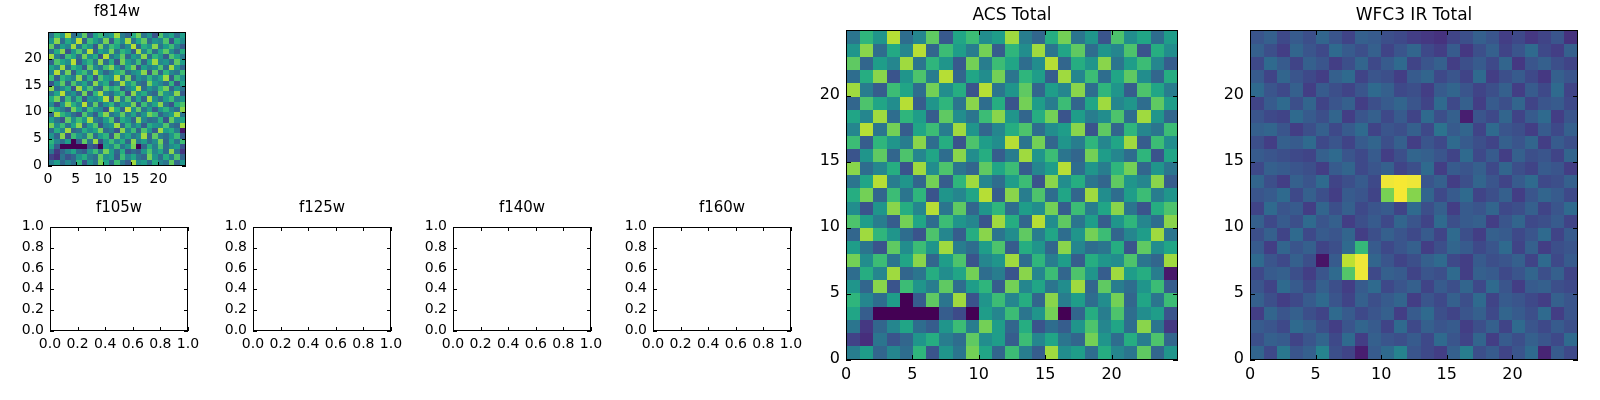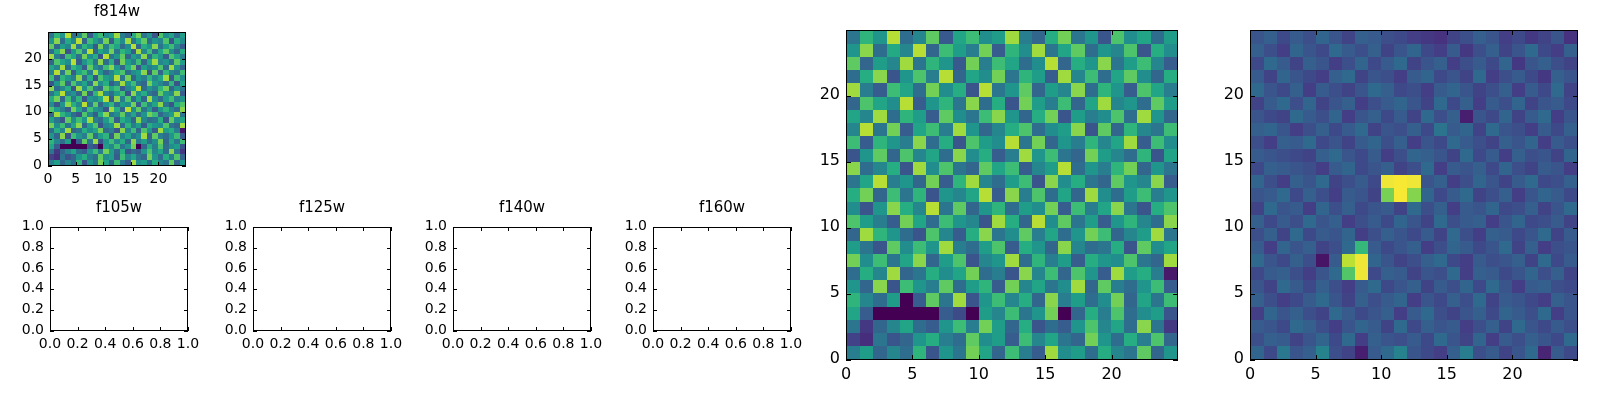--- a/index.html
+++ b/index.html
@@ -849,20 +849,21 @@
       <div class="tick" style="left:50px;top:52.8px;width:4px;height:1px;"></div>
       <div class="tick" style="left:184px;top:52.8px;width:4px;height:1px;"></div>
       <div class="tlab ylab" style="left:-6px;top:42.72px;width:50px;font-size:14px;">0.8</div>
       <div class="tick" style="left:50px;top:32px;width:4px;height:1px;"></div>
       <div class="tick" style="left:184px;top:32px;width:4px;height:1px;"></div>
       <div class="tlab ylab" style="left:-6px;top:21.92px;width:50px;font-size:14px;">1.0</div>
     </div>
 </div>
 
 <div class="panel" style="left:810px;top:0;width:380px;height:400px;">
+  <div class="title" style="left:36px;top:4px;width:332px;font-size:17px;">ACS Total</div>
   <div class="axes" style="left:36px;top:30px;width:332px;height:330px;">
     <div class="hm" id="hm-acs" style="grid-template-columns: repeat(25, 1fr); grid-template-rows: repeat(25, 1fr);">
         <i style="background:rgb(43,117,142)"></i>
         <i style="background:rgb(47,181,124)"></i>
         <i style="background:rgb(32,149,139)"></i>
         <i style="background:rgb(182,222,53)"></i>
         <i style="background:rgb(46,109,142)"></i>
         <i style="background:rgb(37,134,142)"></i>
         <i style="background:rgb(95,201,98)"></i>
         <i style="background:rgb(56,89,141)"></i>
@@ -1513,20 +1514,21 @@
       <div class="tick" style="left:36px;top:162px;width:5px;height:1px;"></div>
       <div class="tick" style="left:363px;top:162px;width:5px;height:1px;"></div>
       <div class="tlab ylab" style="left:-20px;top:150.48px;width:50px;font-size:16px;">15</div>
       <div class="tick" style="left:36px;top:96px;width:5px;height:1px;"></div>
       <div class="tick" style="left:363px;top:96px;width:5px;height:1px;"></div>
       <div class="tlab ylab" style="left:-20px;top:84.48px;width:50px;font-size:16px;">20</div>
     </div>
 </div>
 
 <div class="panel" style="left:1190px;top:0;width:410px;height:400px;">
+  <div class="title" style="left:60px;top:4px;width:328px;font-size:17px;">WFC3 IR Total</div>
   <div class="axes" style="left:60px;top:30px;width:328px;height:330px;">
     <div class="hm" id="hm-wfc3" style="grid-template-columns: repeat(25, 1fr); grid-template-rows: repeat(25, 1fr);">
         <i style="background:rgb(58,85,140)"></i>
         <i style="background:rgb(53,96,141)"></i>
         <i style="background:rgb(62,73,137)"></i>
         <i style="background:rgb(55,91,141)"></i>
         <i style="background:rgb(60,79,138)"></i>
         <i style="background:rgb(50,101,141)"></i>
         <i style="background:rgb(58,85,140)"></i>
         <i style="background:rgb(64,68,135)"></i>

